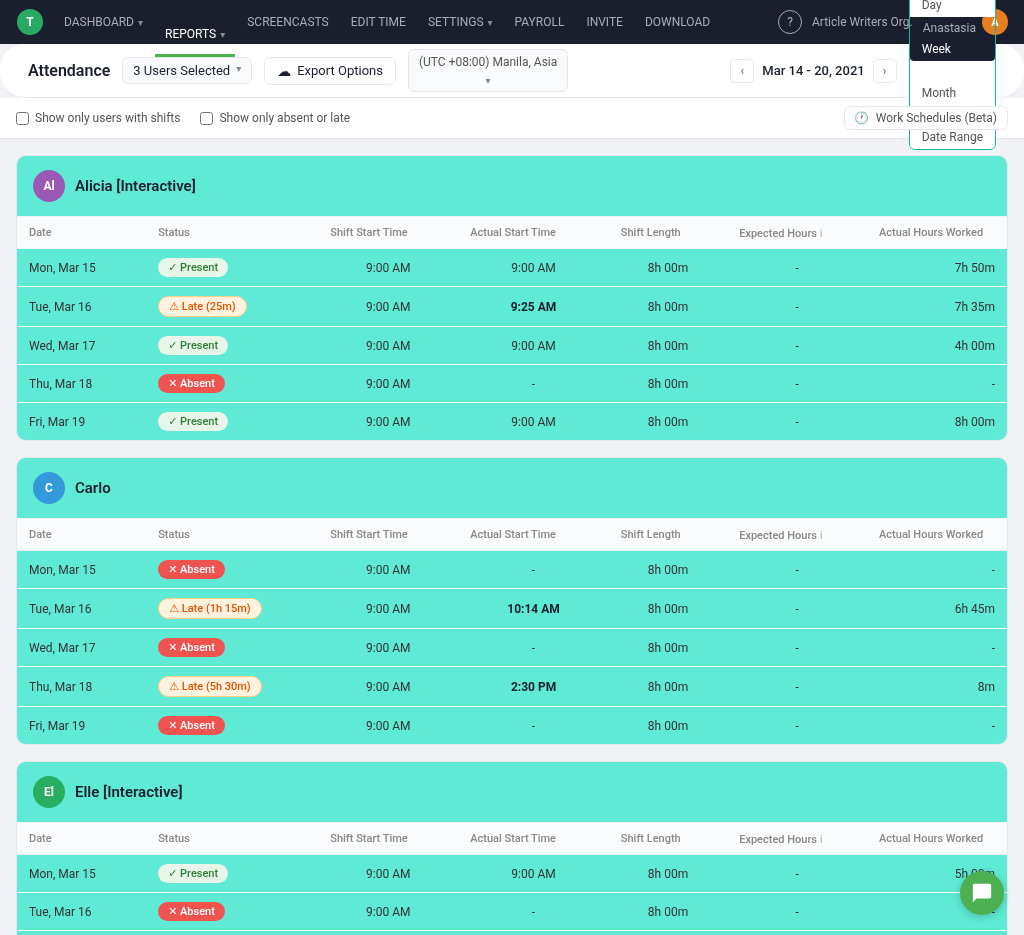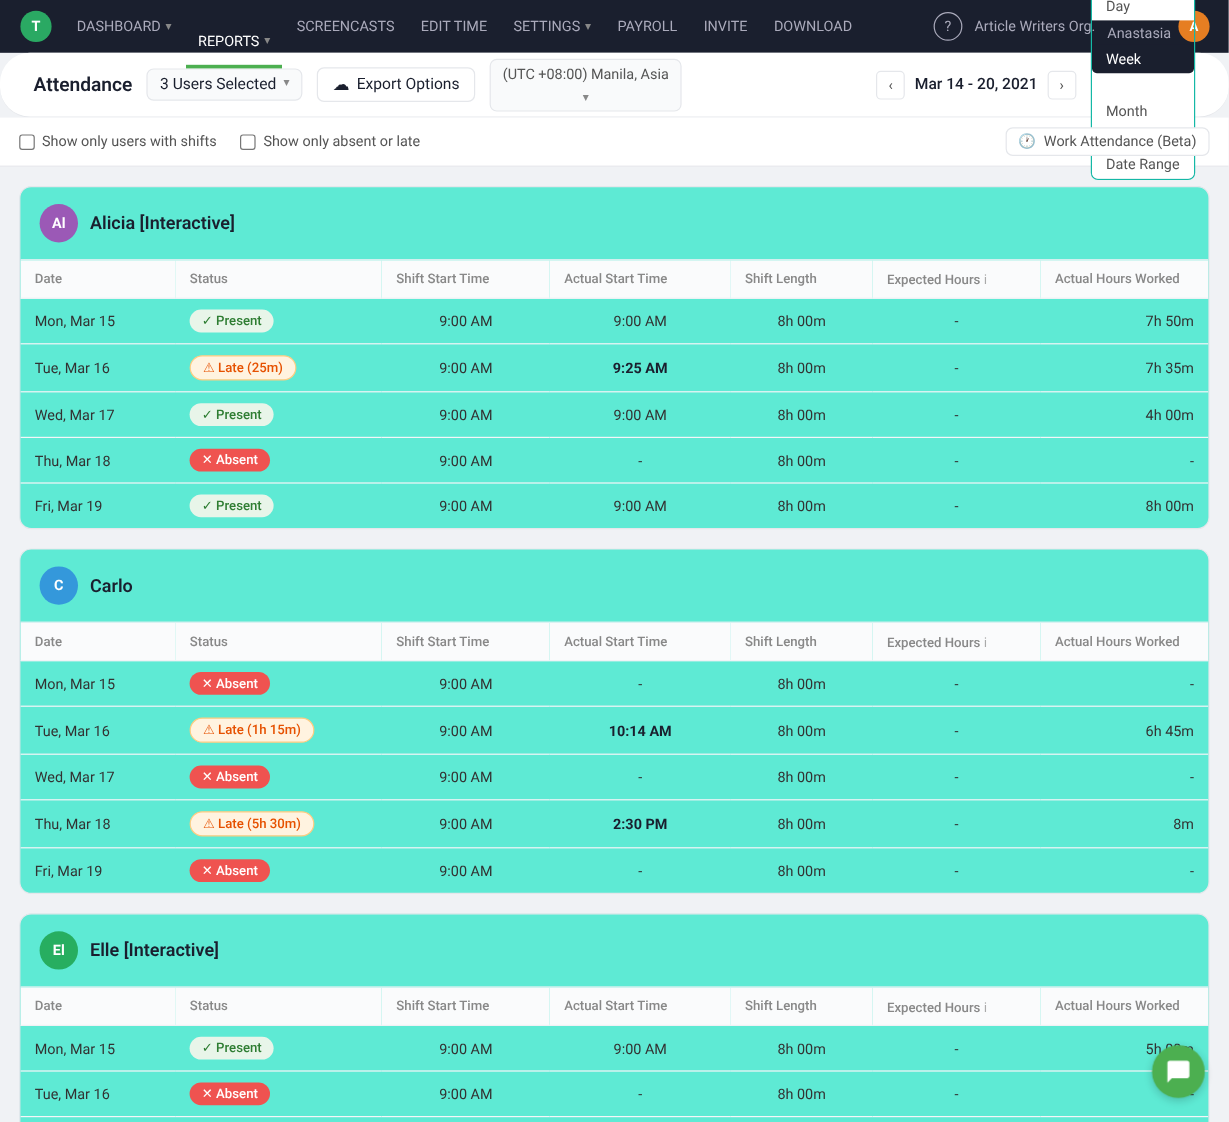--- a/index.html
+++ b/index.html
@@ -136,21 +136,21 @@
   <label class="filter-check">
     <input type="checkbox" style="">
     <span>Show only users with shifts</span>
   </label>
   <label class="filter-check">
     <input type="checkbox" style="">
     <span>Show only absent or late</span>
   </label>
   <div class="work-schedule-btn">
     <span>🕐</span>
-    <span>Work Attendance (Beta)</span>
+    <span>Work Schedules (Beta)</span>
   </div>
 </div>
 
 <div class="main-content" id="main-content">
 
 <div class="user-card">
       <div class="user-card-header">
         <div class="user-avatar" style="background: rgb(155, 89, 182);">Al</div>
         <span class="user-name">Alicia [Interactive]</span>
       </div>

